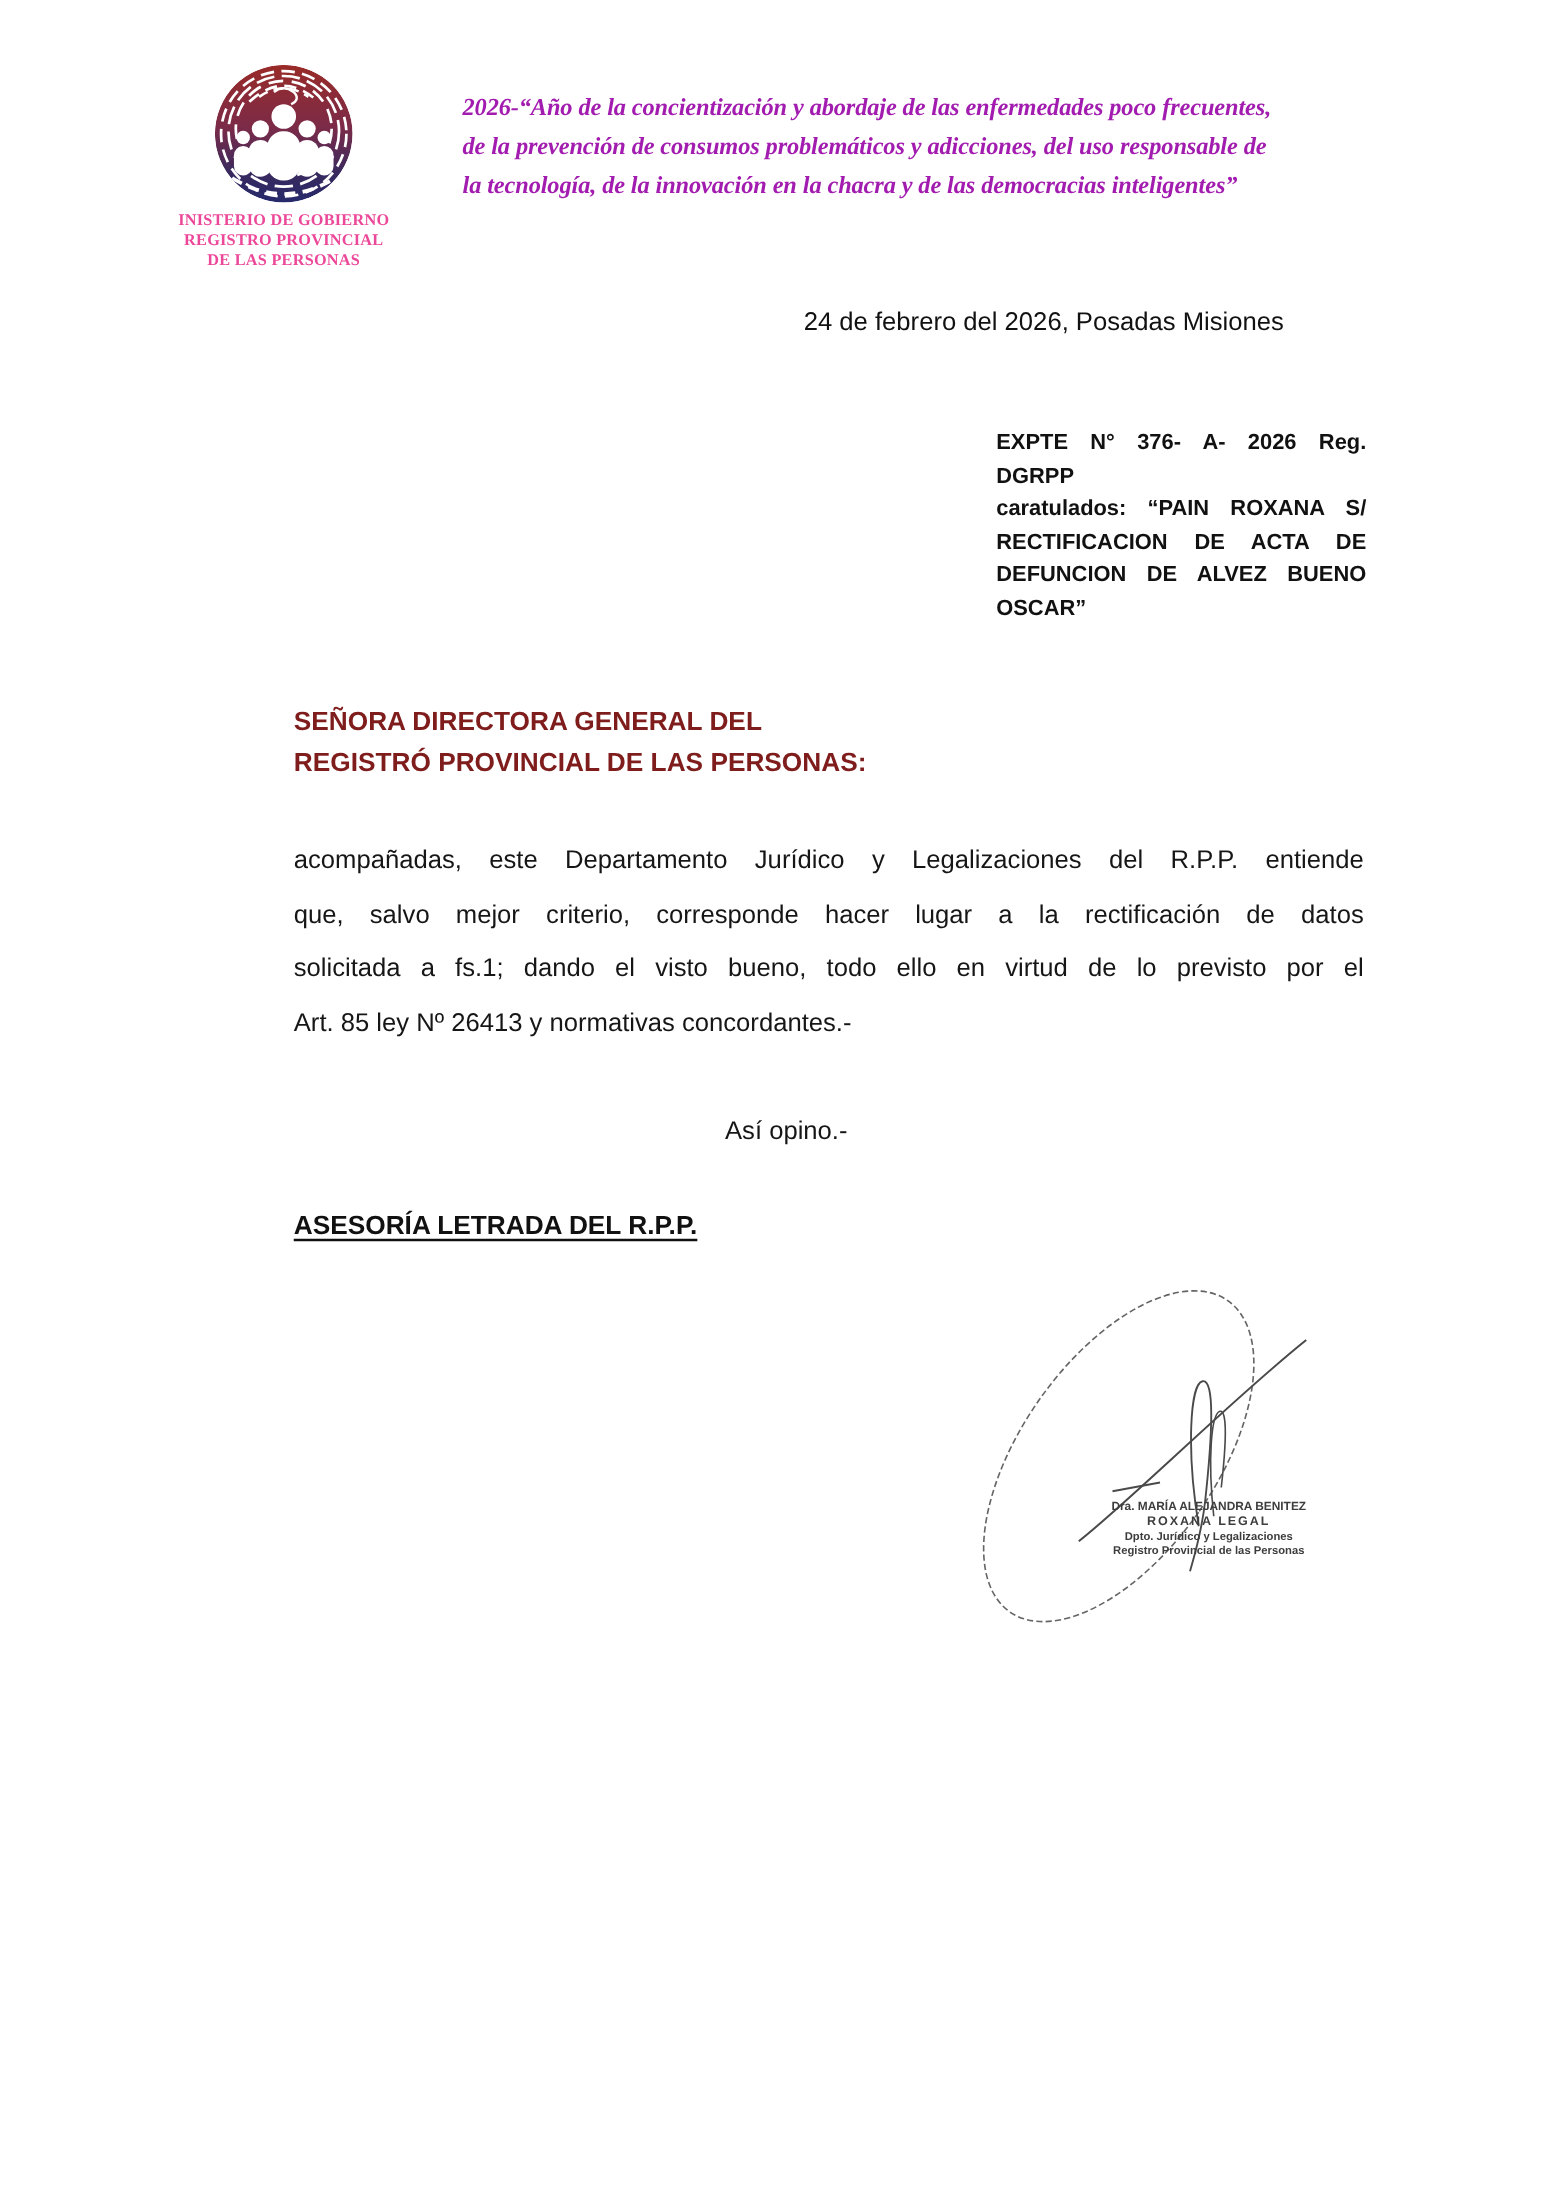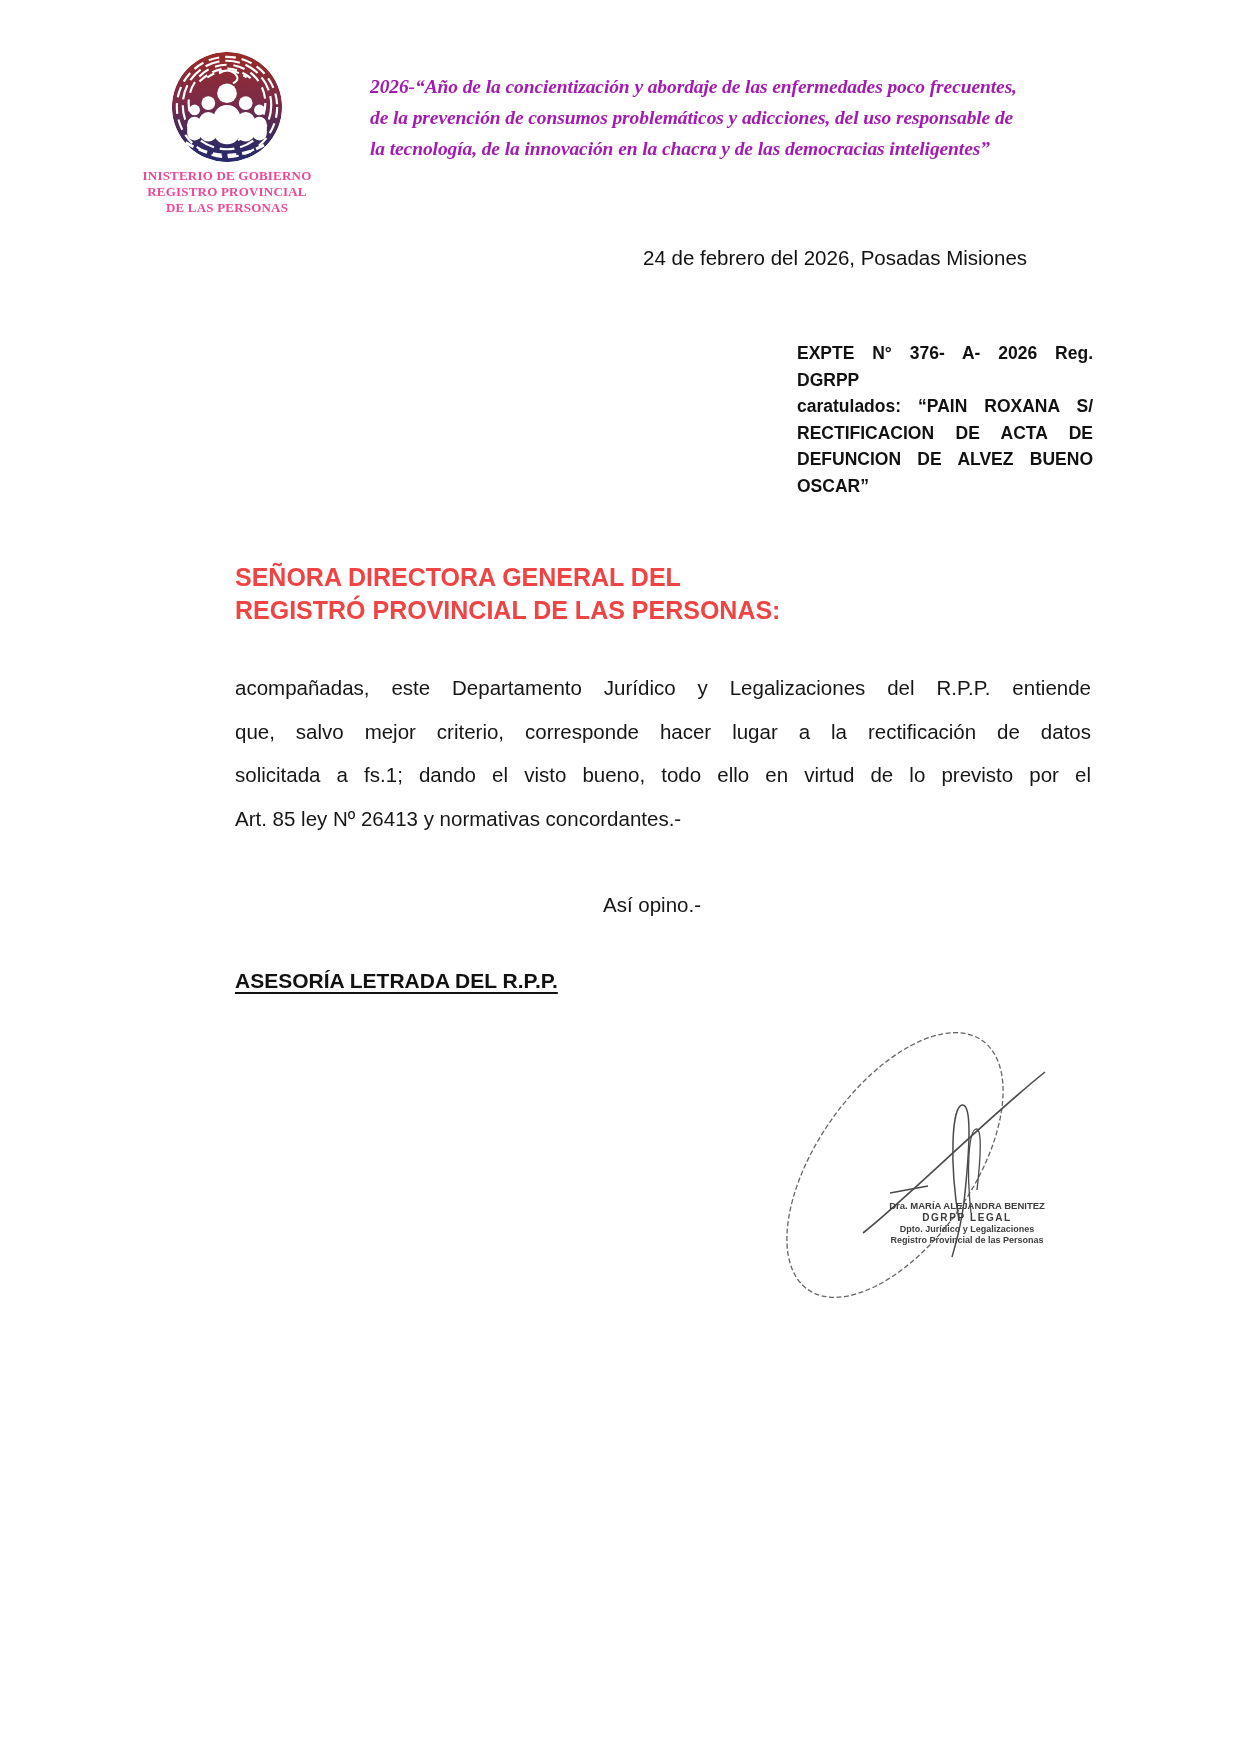--- a/index.html
+++ b/index.html
@@ -18,24 +18,24 @@
     position:absolute;left:370px;top:71px;width:730px;
     font-family:"Liberation Serif",serif;font-style:italic;font-weight:bold;
     font-size:19.5px;line-height:31px;color:#a21caf;letter-spacing:-.1px;
   }
   .dateline{position:absolute;left:643px;top:246px;font-weight:normal;font-size:20.5px;color:#111;}
   .expte{
     position:absolute;left:797px;top:340px;width:296px;
     font-weight:bold;font-size:17.5px;line-height:26.5px;color:#111;
   }
   .jline{text-align:justify;text-align-last:justify;}
-  .salutation{position:absolute;left:235px;top:561px;font-weight:bold;font-size:25px;line-height:33px;color:#ef4444;}
+  .salutation{position:absolute;left:235px;top:561px;font-weight:bold;font-size:21px;line-height:33px;color:#7f1d1d;}
   .body-par{position:absolute;left:235px;top:666px;width:856px;font-size:20.5px;line-height:43.5px;color:#161616;}
   .body-par .indent{padding-left:368px;box-sizing:border-box;}
-  .closing{position:absolute;left:603px;top:893px;font-size:20.5px;color:#161616;}
+  .closing{position:absolute;left:580px;top:893px;font-size:20.5px;color:#161616;}
   .asesoria{
     position:absolute;left:235px;top:969px;font-weight:bold;font-size:21px;
     text-decoration:underline;text-underline-offset:4px;color:#111;
   }
   .sig{position:absolute;left:735px;top:1025px;width:320px;height:300px;}
   .stamp{
     position:absolute;left:888px;top:1200px;width:158px;text-align:center;
     font-weight:bold;color:#3d3d3d;line-height:1.22;
     filter:blur(.3px);
   }
@@ -134,18 +134,18 @@
       <ellipse cx="160" cy="140" rx="78" ry="152" transform="rotate(35 160 140)" stroke-width="1.3" stroke-dasharray="5 2.5" opacity="0.85"></ellipse>
       <path d="M128 208 C170 175 250 95 310 47" stroke-width="1.6"></path>
       <path d="M224 196 C214 136 217 82 227 80 C237 78 235 122 229 177 C226 202 221 218 217 232" stroke-width="1.5"></path>
       <path d="M236 188 C231 142 234 106 241 104 C247 103 246 130 242 165" stroke-width="1.3"></path>
       <path d="M155 168 L193 161" stroke-width="1.6"></path>
     </g>
   </svg>
 
   <div class="stamp">
     <div class="s0">Dra. MARÍA ALEJANDRA BENITEZ</div>
-    <div class="s1">DGRPP LEGAL</div>
+    <div class="s1">ROXANA LEGAL</div>
     <div class="s2">Dpto. Jurídico y Legalizaciones</div>
     <div class="s3">Registro Provincial de las Personas</div>
   </div>
 
 </div>
 
 </body></html>

